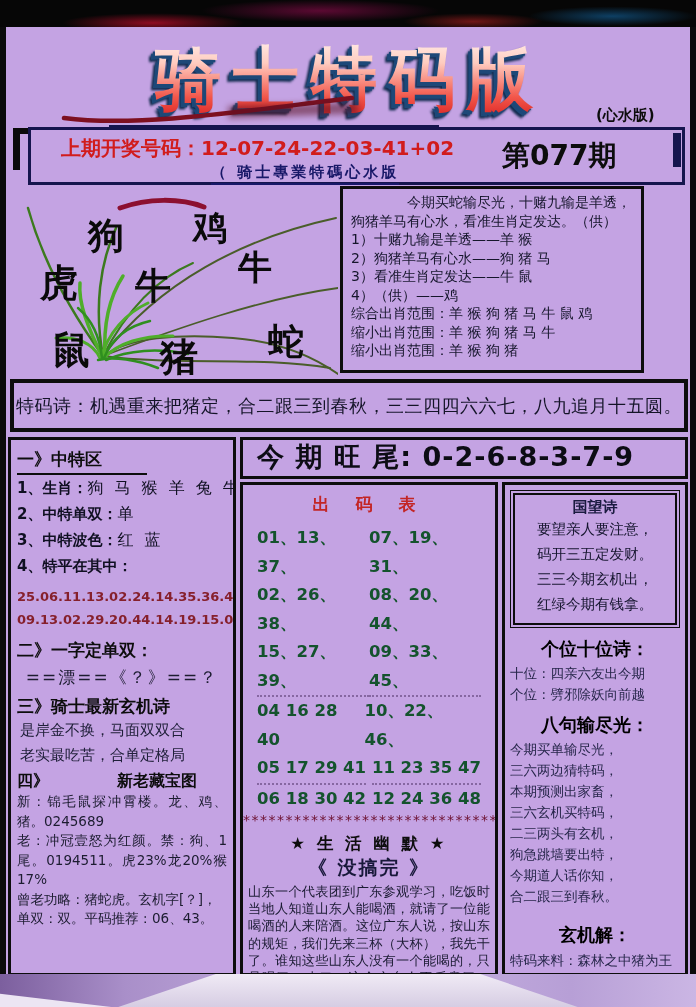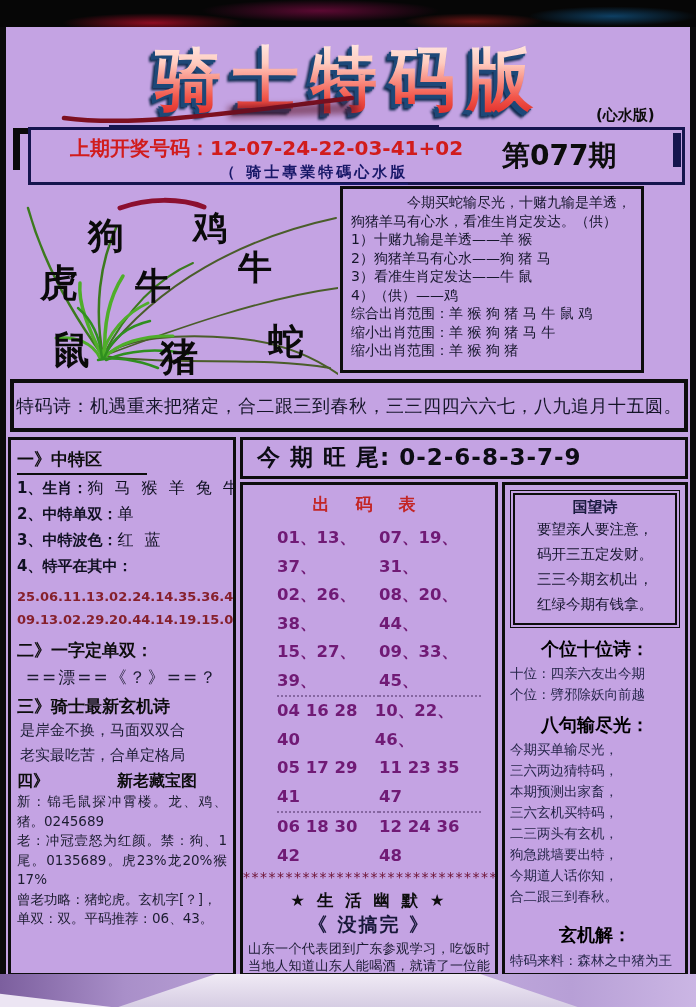--- a/index.html
+++ b/index.html
@@ -32,21 +32,21 @@
       background:#5a0f22; opacity:.55; filter:blur(3px); transform:rotate(-2deg); }
   .edition { position:absolute; left:596px; top:106px; font-size:15px; font-weight:bold; color:#0d0d0d; }
 
   
   .banner { position:absolute; left:28px; top:127px; width:657px; height:58px;
             border:3px solid #15154e; display:flex; }
   .banner::before { content:""; position:absolute; left:78px; top:-5px; width:330px; height:5px; background:#15154e; }
   .banner-nub { position:absolute; right:1px; top:3px; width:8px; height:34px; background:#15154e; }
   .bracket { position:absolute; left:13px; top:128px; width:18px; height:42px;
              border-left:7px solid #0a0a0a; border-top:6px solid #0a0a0a; }
-  .banner-left { flex:1; padding-left:39px; }
+  .banner-left { flex:1; padding-left:30px; }
   .b-line1 { margin-top:5px; font-size:20px; font-weight:bold; color:#d11c1c; white-space:nowrap; }
   .b-line2 { margin-top:1px; margin-left:150px; font-size:15px; font-weight:bold; color:#181868;
              letter-spacing:3px; width:fit-content; border-bottom:2px solid #181868; padding-bottom:1px; }
   .banner-issue { width:180px; display:flex; align-items:center; font-size:28px; font-weight:bold; color:#0c0c0c; }
 
   
   .zodiac-area { position:absolute; left:8px; top:188px; width:330px; height:188px; }
   .grass { position:absolute; left:0; top:0; width:330px; height:188px; }
   .z { position:absolute; font-weight:bold; color:#0a0a0a; }
   .z0 { left:80px;  top:24px;  font-size:36px; }
@@ -66,21 +66,21 @@
 
   
   .poem-bar { position:absolute; left:10px; top:379px; width:678px; height:53px;
               border:4px solid #0d0d0d; display:flex; align-items:center; justify-content:center; }
   .poem-bar span { font-size:18px; color:#141428; letter-spacing:.5px; white-space:nowrap; }
 
   
   .col-left  { position:absolute; left:8px;   top:437px; width:228px; height:539px;
                border:3px solid #0d0d0d; padding:5px 6px; overflow:hidden; }
   .wangwei   { position:absolute; left:240px; top:437px; width:448px; height:42px;
-               border:3px solid #0d0d0d; font-size:23px; font-weight:bold; color:#0c0c14;
+               border:3px solid #0d0d0d; font-size:27px; font-weight:bold; color:#0c0c14;
                letter-spacing:1px; line-height:34px; padding-left:14px; white-space:nowrap; overflow:hidden; }
   .col-mid   { position:absolute; left:240px; top:482px; width:258px; height:494px;
                border:3px solid #0d0d0d; padding-top:5px; overflow:hidden; }
   .col-right { position:absolute; left:502px; top:482px; width:186px; height:494px;
                border:3px solid #0d0d0d; padding:4px 5px; overflow:hidden; }
 
   
   .sec-title { font-size:17px; font-weight:bold; color:#0d0d0d; margin-top:3px; }
   .sec-title.u { border-bottom:2px solid #0d0d0d; width:130px; padding-bottom:2px; }
   .lc-item { font-size:15px; line-height:26px; color:#101022; white-space:nowrap; }
@@ -91,21 +91,21 @@
   .sec3-line { font-size:15px; line-height:24.5px; color:#20203a; padding-left:3px; white-space:nowrap; }
   .sec4-head { display:flex; font-size:16px; font-weight:bold; color:#0d0d0d; margin-top:4px; }
   .sec4-head .n { width:46px; }
   .sec4-head .t { flex:1; text-align:right; padding-right:30px; }
   .sec4-line { font-size:13.5px; line-height:19.5px; color:#1c1c30; text-align:justify; }
 
   
   .chuma-title { text-align:center; color:#c32525; font-weight:bold; font-size:17px;
                  letter-spacing:10px; margin:3px 0 8px; }
   .chuma-row { display:flex; justify-content:space-between; padding:0 14px;
-               font-size:16.5px; font-weight:bold; color:#701a75; line-height:28.5px;margin-left:20px; }
+               font-size:16.5px; font-weight:bold; color:#14532d; line-height:28.5px; }
   .chuma-row.ghost .cell { border-bottom:2px dotted rgba(60,30,80,.45); }
   .stars { text-align:center; color:#6d1232; font-size:14px; letter-spacing:1.5px;
            line-height:15px; white-space:nowrap; overflow:hidden; }
   .humor-title { text-align:center; font-weight:bold; font-size:16.5px; letter-spacing:3px;
                  margin-top:5px; color:#0d0d0d; }
   .humor-sub { text-align:center; font-weight:bold; font-size:19px; letter-spacing:2px; color:#18183a; }
   .story { margin:2px 5px 0; font-size:13.2px; line-height:17.2px; text-align:justify; color:#1b1b33; }
 
   
   .gw-box { border:2px solid #0d0d0d; outline:1px solid #0d0d0d; outline-offset:2px;
@@ -228,21 +228,21 @@
     <div class="sec-title" style="margin-top:8px;">二》一字定单双：</div>
     <div class="sec2-val">==漂==《？》==？</div>
     <div class="sec-title">三》骑士最新玄机诗</div>
     <div class="sec3-line">是岸金不换，马面双双合</div>
     <div class="sec3-line">老实最吃苦，合单定格局</div>
     <div class="sec4-head">
       <span class="n">四》</span>
       <span class="t">新老藏宝图</span>
     </div>
     <div class="sec4-line">新：锦毛鼠探冲霄楼。龙、鸡、猪。0245689</div>
-    <div class="sec4-line">老：冲冠壹怒为红颜。禁：狗、1尾。0135689。虎23%龙20%猴17%</div>
+    <div class="sec4-line">老：冲冠壹怒为红颜。禁：狗、1尾。0194511。虎23%龙20%猴17%</div>
     <div class="sec4-line">曾老功略：猪蛇虎。玄机字[？]，</div>
     <div class="sec4-line">单双：双。平码推荐：06、43。</div>
 
   </div>
 
   <div class="wangwei">今 期 旺 尾: 0-2-6-8-3-7-9</div>
 
   <div class="col-mid">
     <div class="chuma-title">出 码 表</div>
     <div class="chuma-row">

